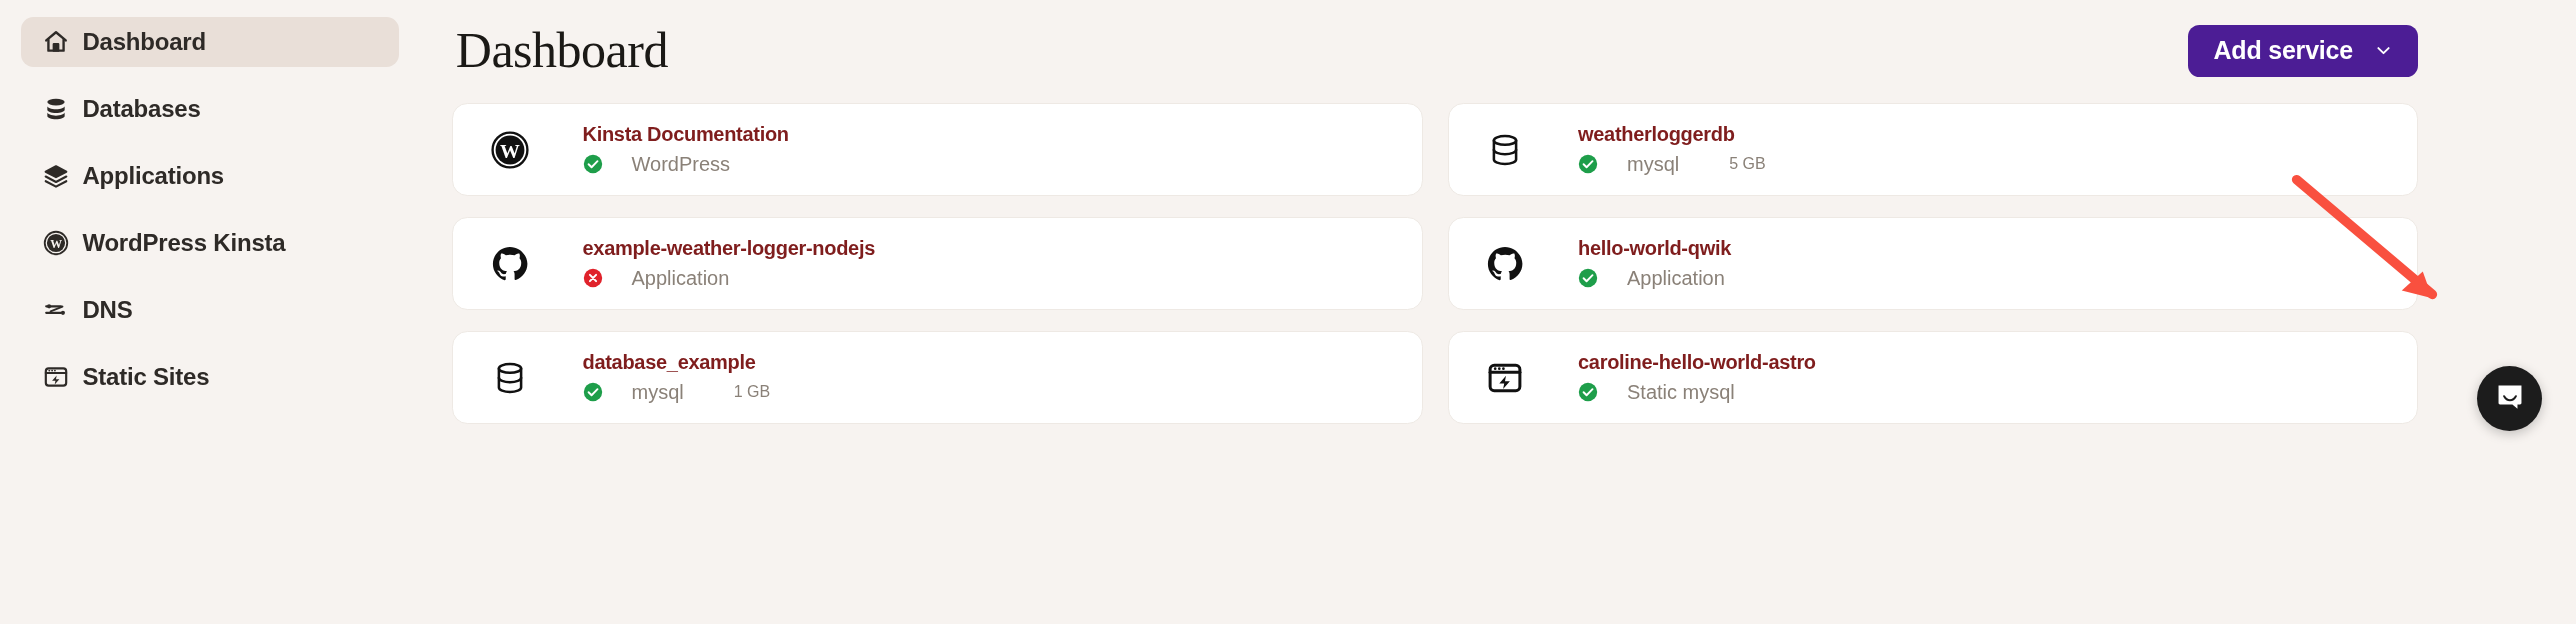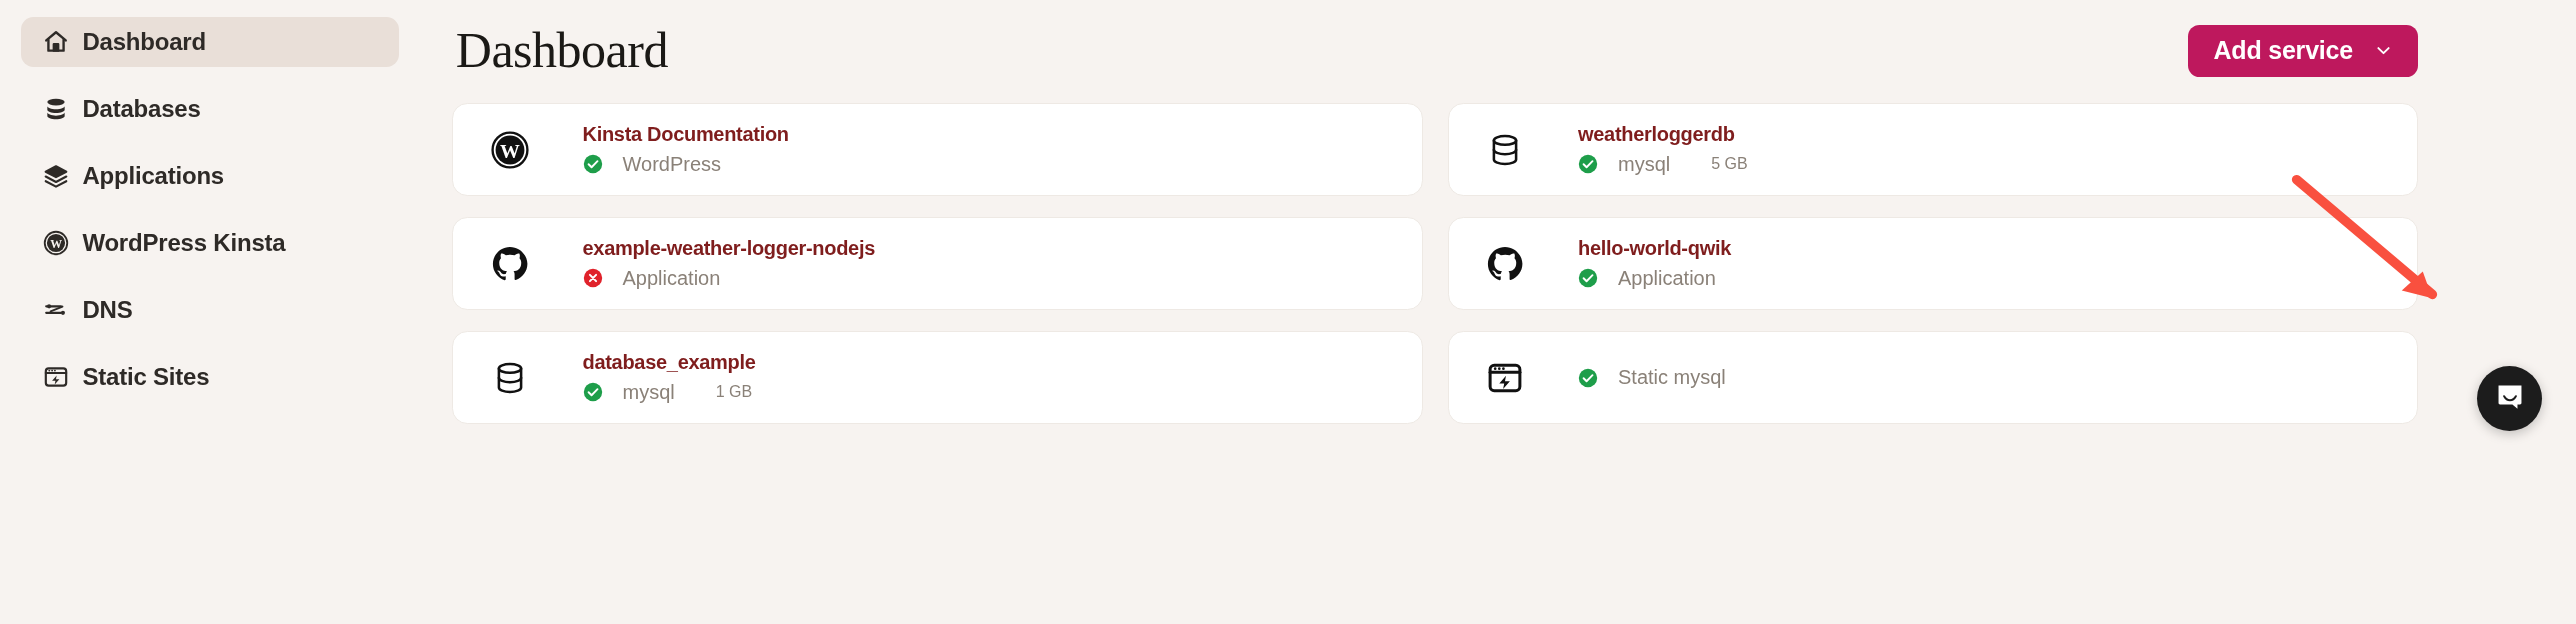--- a/index.html
+++ b/index.html
@@ -39,21 +39,21 @@
     padding-top: 17px; height: 103px;
   }
   #page-title {
     font-family: "Liberation Serif", serif;
     font-size: 50px; font-weight: 400; color: #1B1916;
     letter-spacing: -0.5px; line-height: 1.1;
     padding-left: 3.8px; padding-top: 5.7px;
   }
   #add-service-btn {
     display: inline-flex; align-items: center; gap: 21px;
-    background: #be185d; color: #FFFFFF;
+    background: #4c1d95; color: #FFFFFF;
     border: none; border-radius: 11.5px;
     height: 52px; padding: 0 25px;
     font-family: "Liberation Sans", sans-serif;
     font-size: 25px; font-weight: 700; letter-spacing: -0.2px;
     cursor: pointer; margin-top: 7.6px;
     white-space: nowrap;
   }
   #add-service-btn .chev { display: flex; align-items: center; }
 
   
@@ -78,21 +78,21 @@
     display: flex; align-items: center; justify-content: center;
     margin-right: 53px; margin-left: 11.5px;
     color: #111111;
   }
   .card-body { display: flex; flex-direction: column; gap: 6.7px; min-width: 0; }
   .card-title {
     font-size: 20px; font-weight: 700; color: #7f1d1d;
     letter-spacing: -0.3px; white-space: nowrap;
     overflow: hidden; text-overflow: ellipsis;
   }
-  .card-meta { display: flex; align-items: center; gap: 20px; }
+  .card-meta { display: flex; align-items: center; gap: 29px; }
   .status-dot { width: 20px; height: 20px; flex: 0 0 20px; display: flex; }
   .meta-type {
     font-size: 20px; color: #8A8178; font-weight: 400; white-space: nowrap;
   }
   .meta-size {
     font-size: 16px; color: #8A8178; font-weight: 400; white-space: nowrap;
     margin-left: 21px;
   }
 
   
@@ -321,20 +321,21 @@
           <svg width="38" height="38" viewBox="0 0 24 24" fill="none" stroke="#111111" stroke-width="1.9" stroke-linejoin="round">
             <rect x="2.6" y="4" width="18.8" height="16" rx="2.6"></rect>
             <path d="M2.6 8.3h18.8" stroke-linecap="round"></path>
             <circle cx="5.8" cy="6.1" r="0.85" fill="#111111" stroke="none"></circle>
             <circle cx="8.4" cy="6.1" r="0.85" fill="#111111" stroke="none"></circle>
             <circle cx="11" cy="6.1" r="0.85" fill="#111111" stroke="none"></circle>
             <path d="M12.6 10.6 8.4 15.4h3.1l-.7 3.6 4.3-4.9h-3.1l.6-3.5z" fill="#111111" stroke="none"></path>
           </svg>
         </span>
         <div class="card-body">
+          <div class="card-title">caroline-hello-world-astro</div>
           <div class="card-meta">
             <span class="status-dot">
               <svg width="20" height="20" viewBox="0 0 24 24">
                 <circle cx="12" cy="12" r="11" fill="#1E9E4A"></circle>
                 <path d="M6.7 12.3 10.3 15.9 17.4 8.6" fill="none" stroke="#FFFFFF" stroke-width="2.3" stroke-linecap="round" stroke-linejoin="round"></path>
               </svg>
             </span>
             <span class="meta-type">Static mysql</span>
             <span class="meta-size"></span>
           </div>

